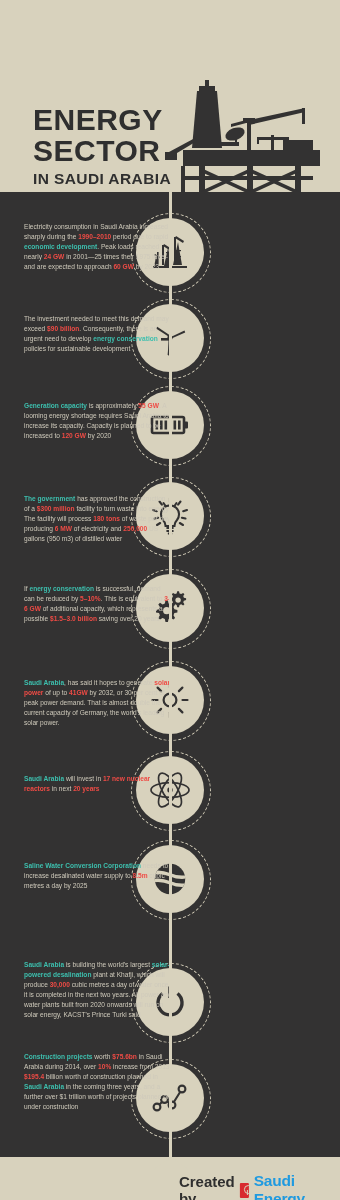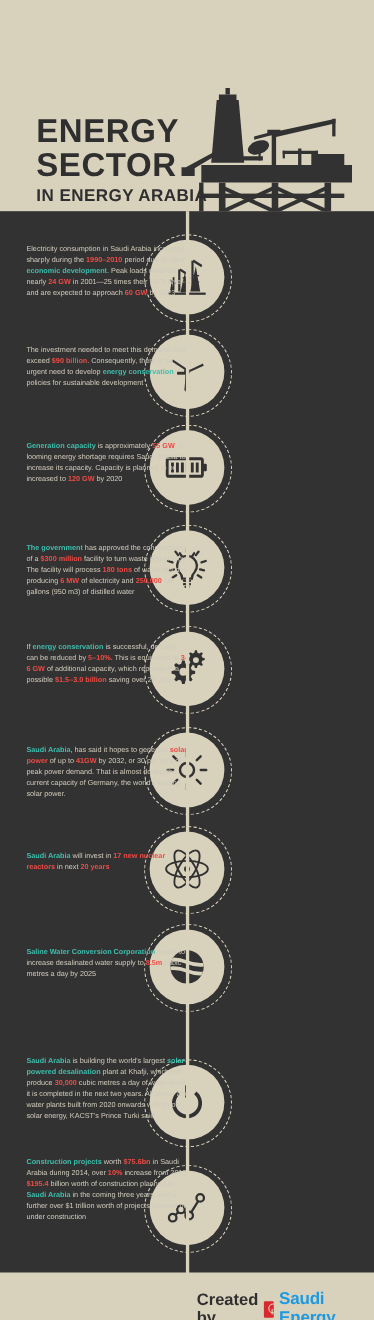--- a/index.html
+++ b/index.html
@@ -130,21 +130,21 @@
         <path d="M144 90 L94 113 L96 116 L146 93 Z"></path>
         <rect x="28" y="98" width="130" height="4"></rect>
 
         <rect x="26" y="88" width="4" height="27"></rect>
       </g>
     </svg>
   </div>
   <div class="title-wrap">
     <div class="t1">ENERGY</div>
     <div class="t2">SECTOR</div>
-    <div class="t3">IN ENERGY ARABIA</div>
+    <div class="t3">IN SAUDI ARABIA</div>
   </div>
 </div>
 
 <div class="body-dark"></div>
 <div class="spine"></div>
 
 <div id="rows">
     <div class="node" style="top: 218px;">
       <span>
         <svg width="40" height="40" viewBox="0 0 40 40">

